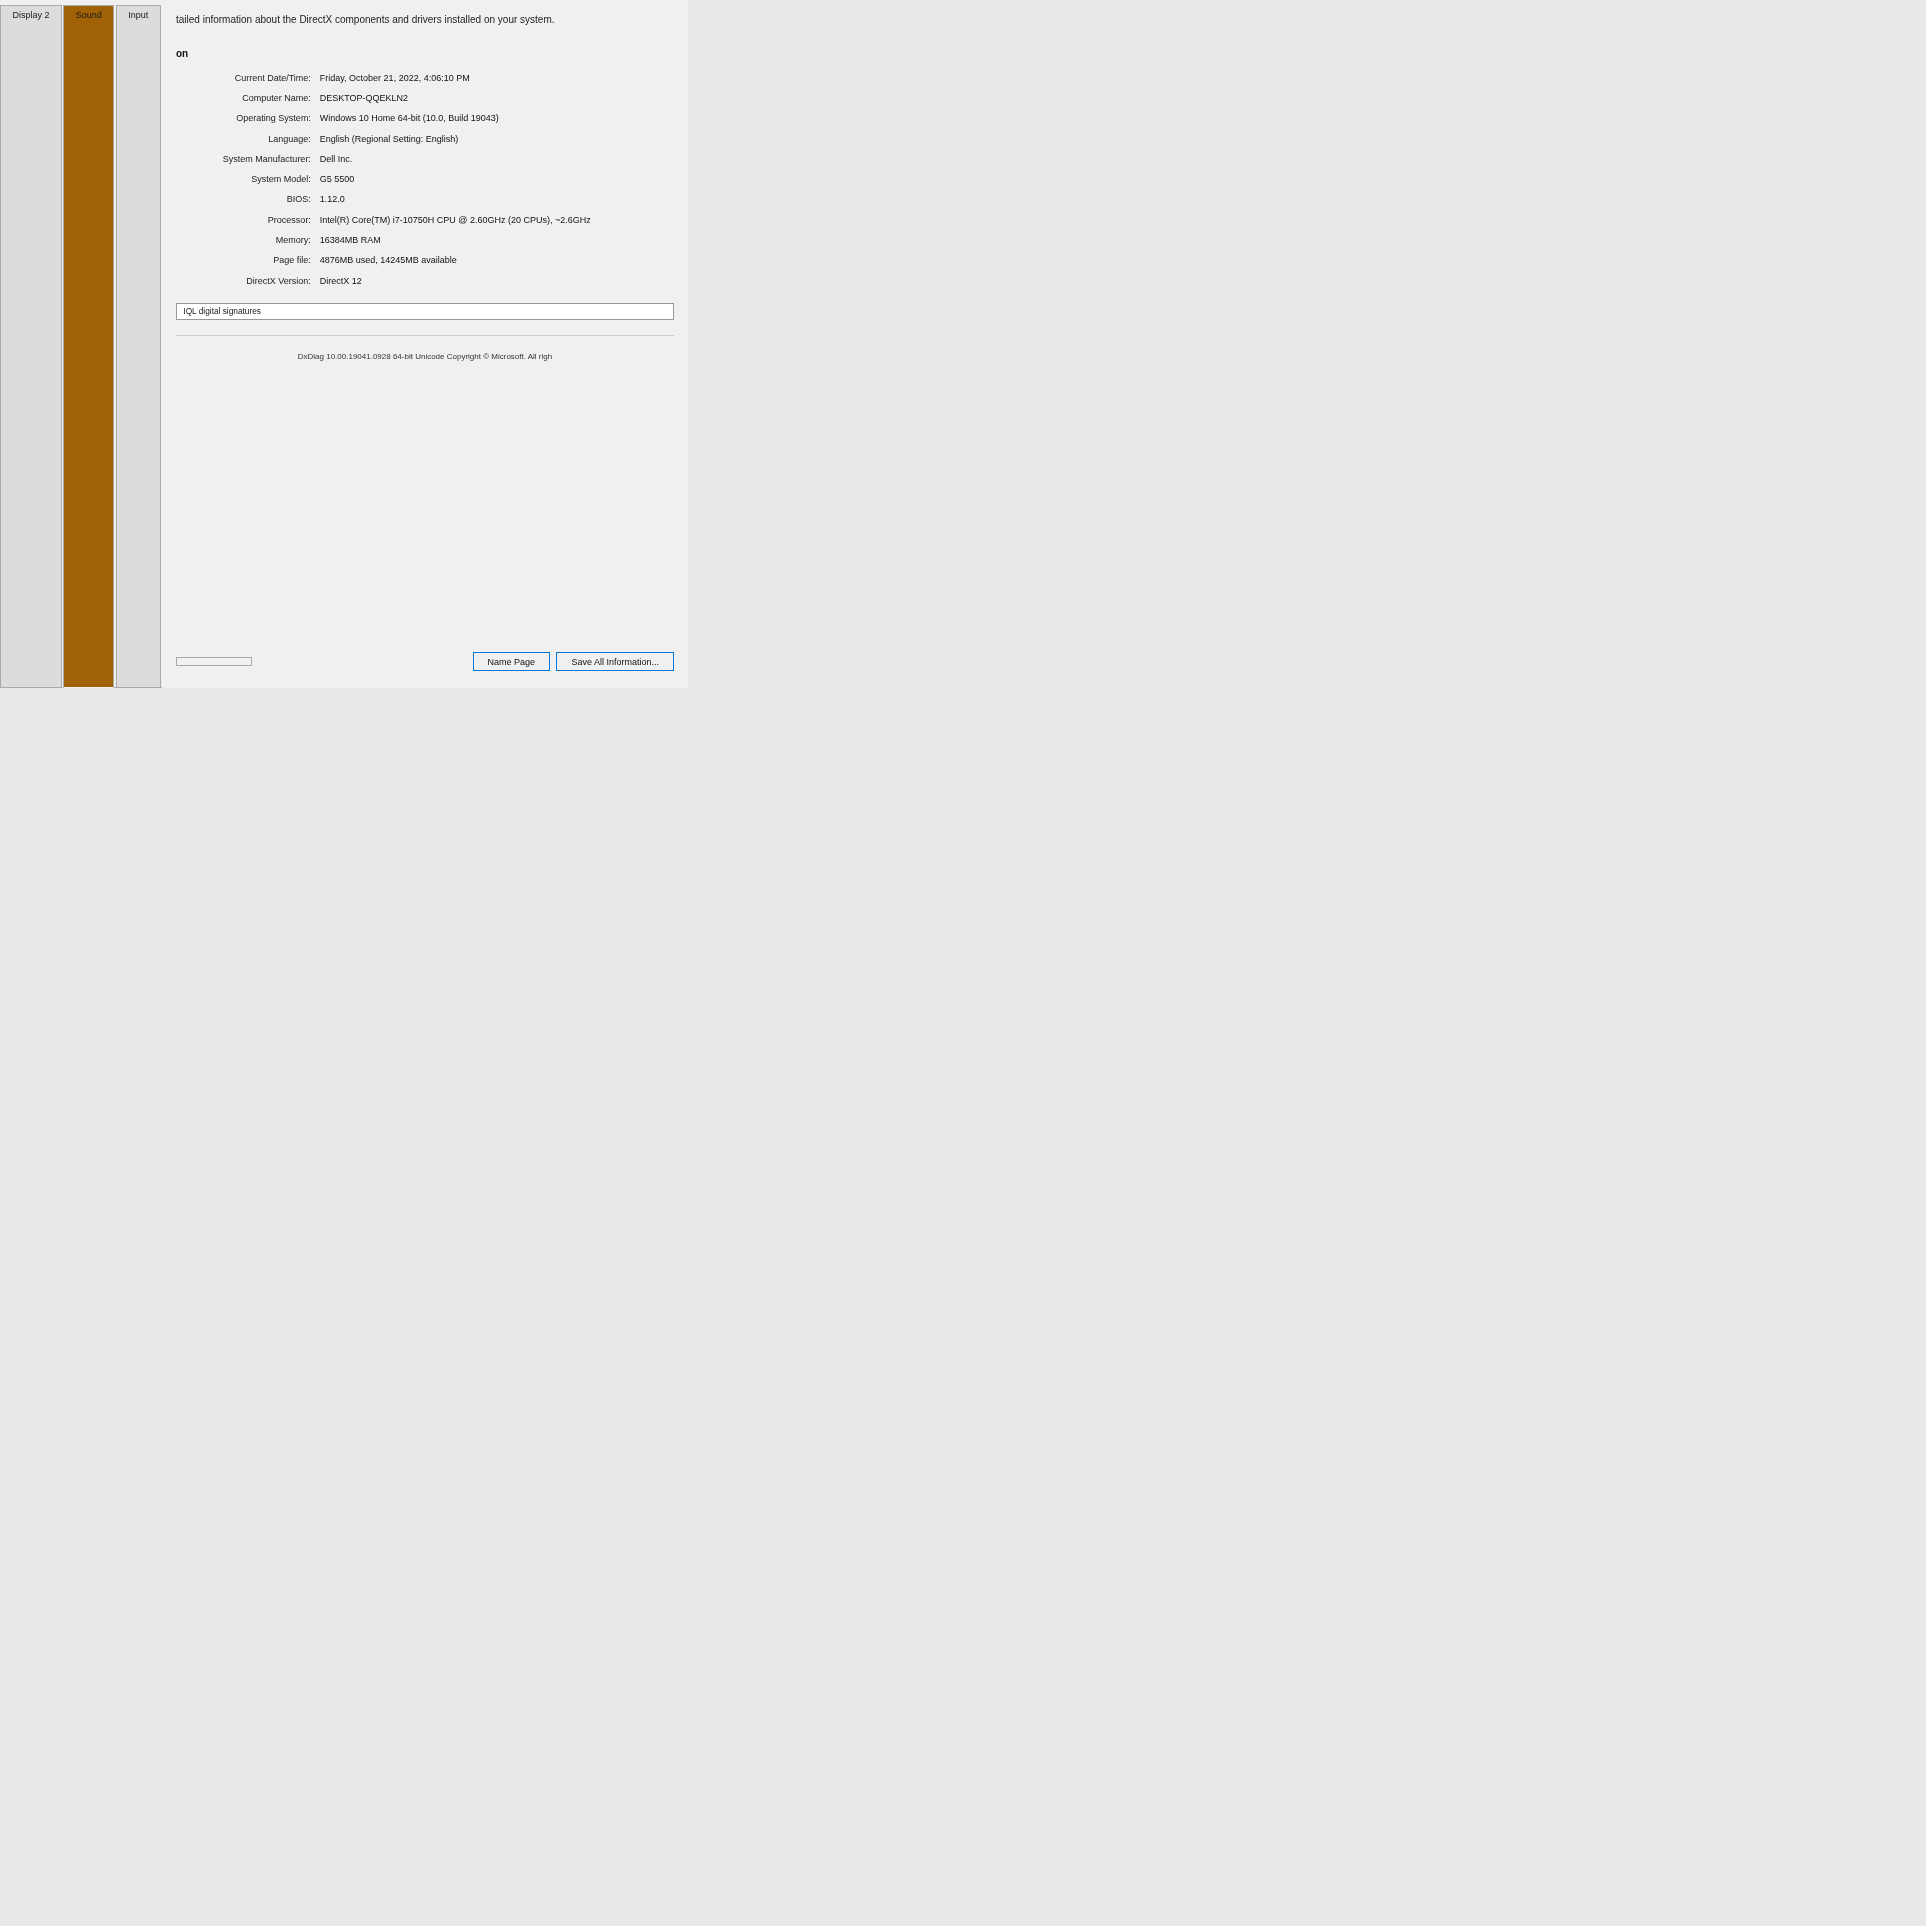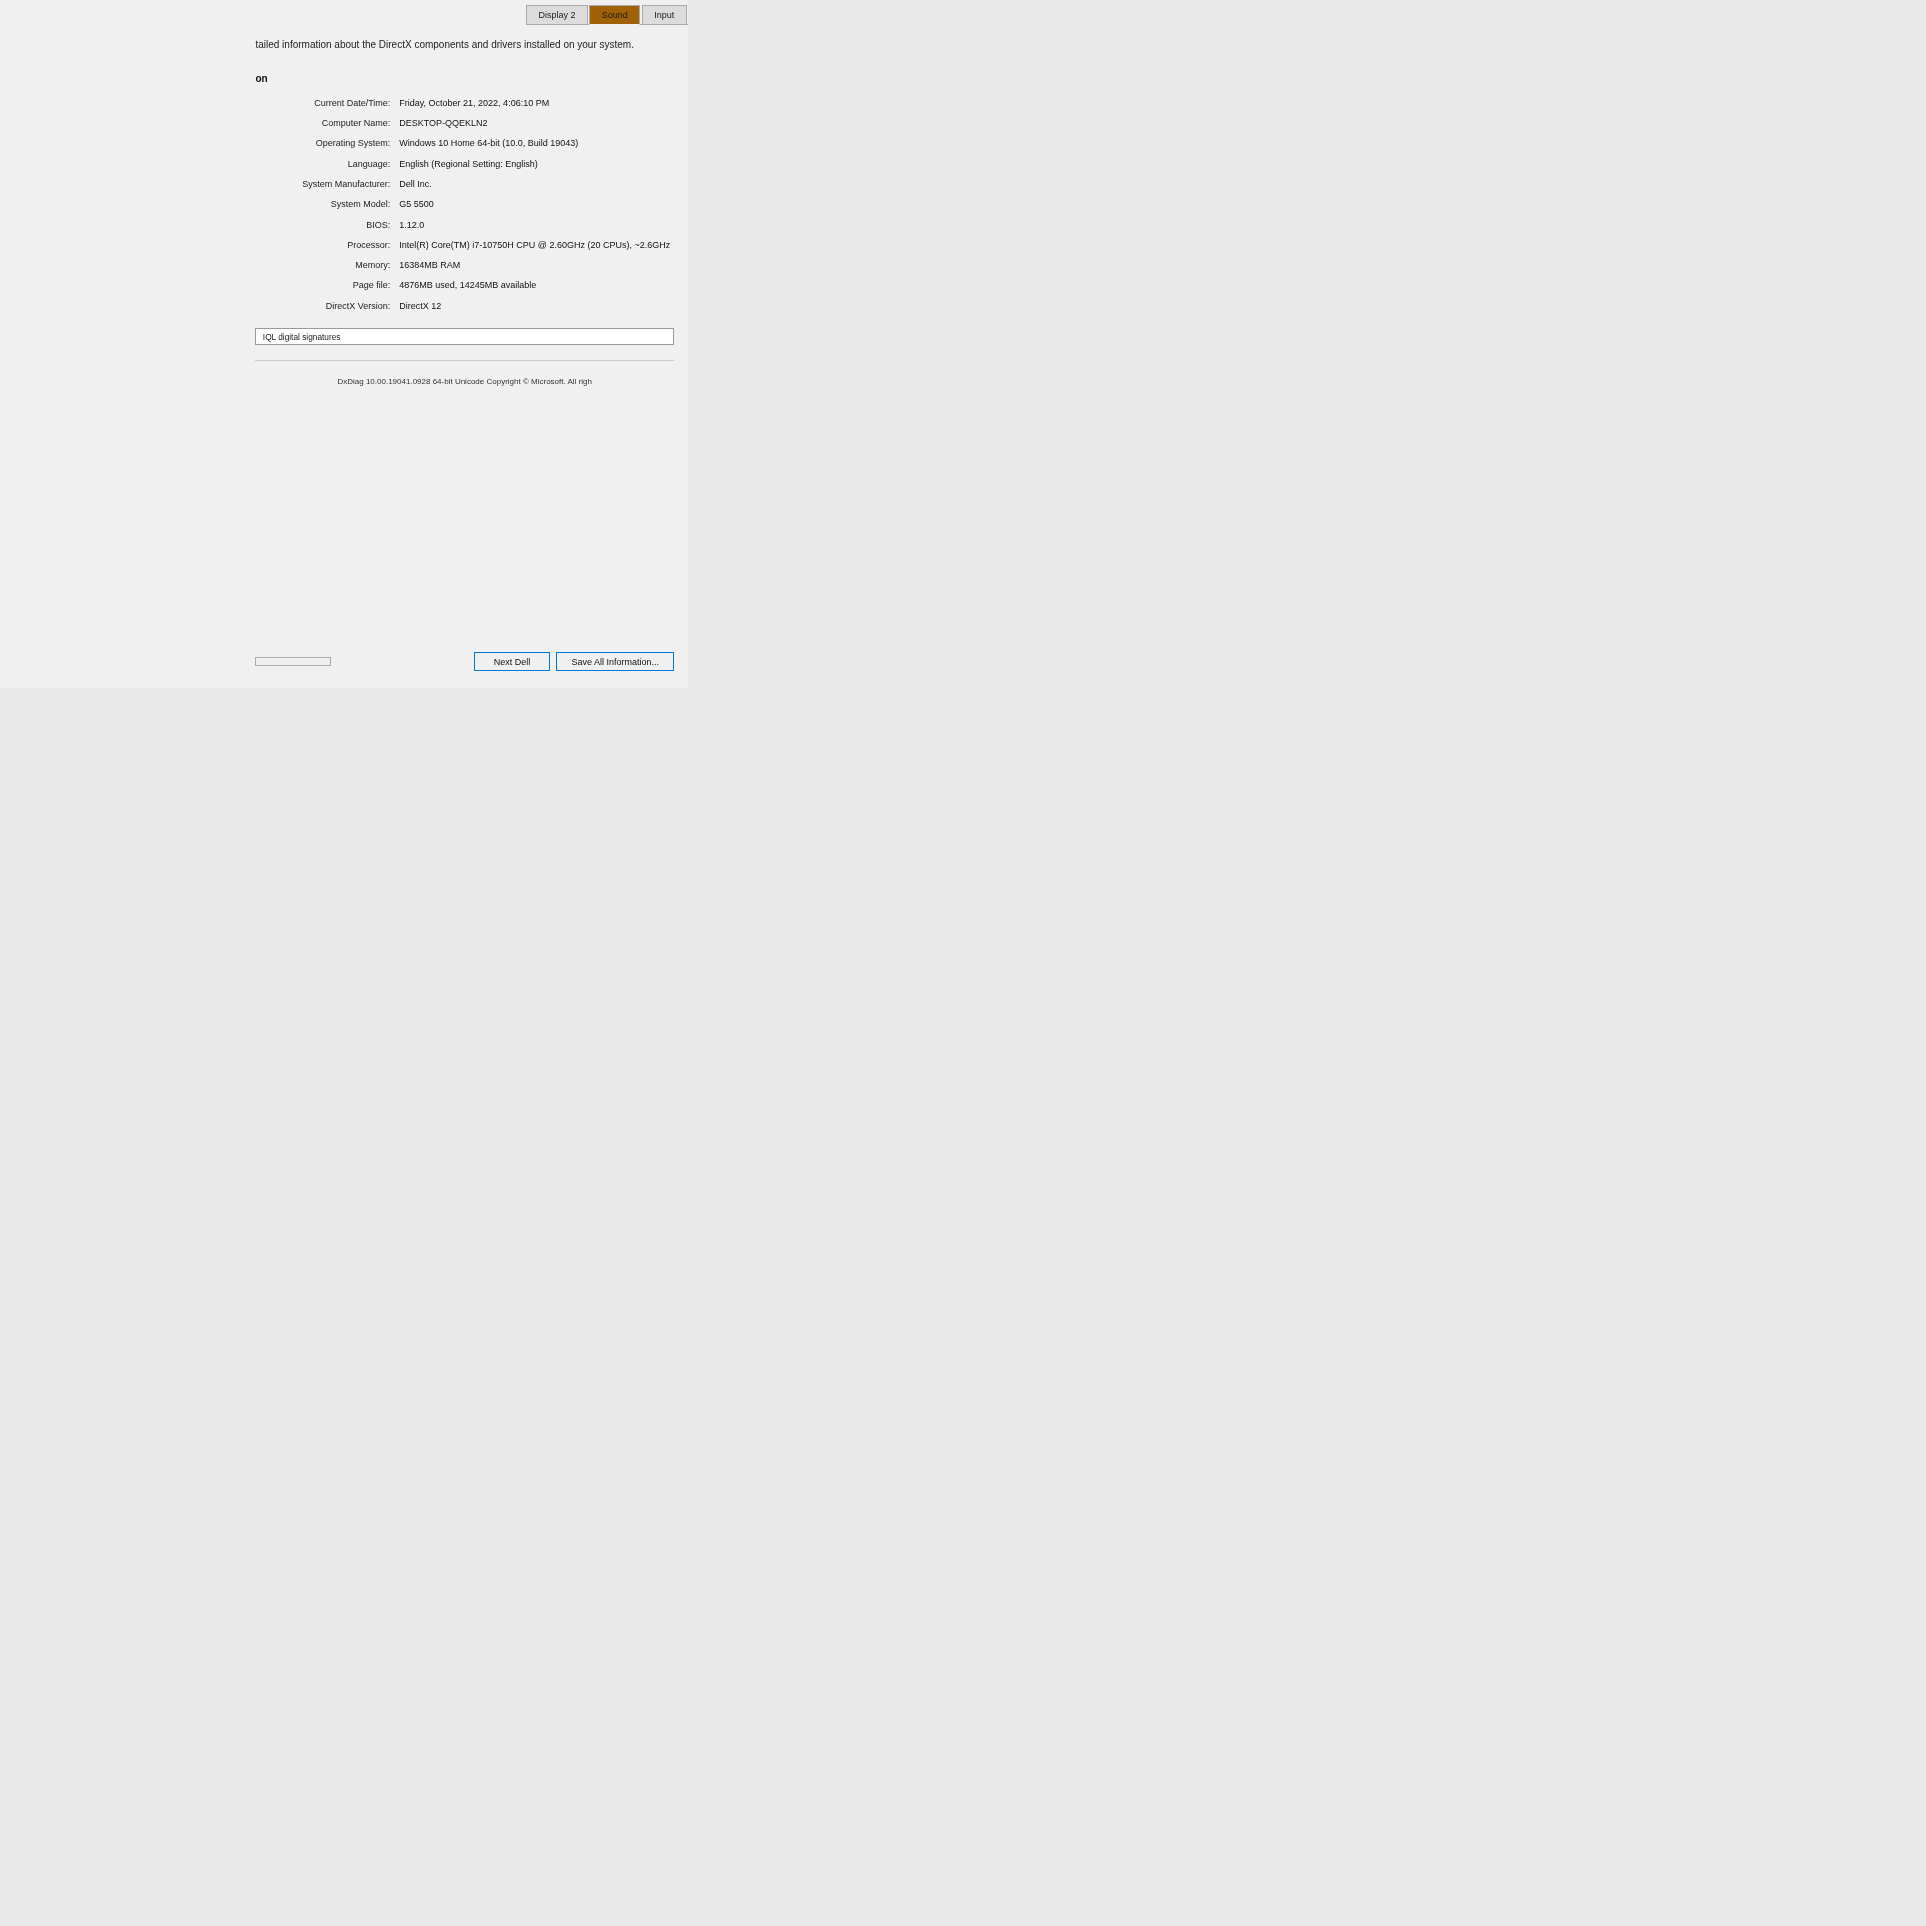--- a/index.html
+++ b/index.html
@@ -16,22 +16,21 @@
       width: 688px;
       min-height: 688px;
       overflow-x: hidden;
     }
 
     .window {
       background-color: #f0f0f0;
       width: 100%;
       min-height: 688px;
       display: flex;
-      flex-direction: column;
-      align-items: flex-end;
+      flex-direction: row;
     }
 
     .tab-bar {
       display: flex;
       flex-direction: row;
       background-color: #f0f0f0;
       padding: 5.1px 0 0 0;
       border-bottom: 0.6px solid #aaa;
     }
 
@@ -243,21 +242,21 @@
 
     <hr class="divider">
 
     <div class="footer-text">DxDiag 10.00.19041.0928 64-bit Unicode  Copyright © Microsoft. All righ</div>
 
     <div class="button-row">
       <button class="btn btn-left">
         <span></span>
       </button>
       <button class="btn">
-        <span>Next Dell</span>
+        <span>Name Page</span>
       </button>
       <button class="btn">
         <span>Save All Information...</span>
       </button>
     </div>
 
   </div>
 </div>
 
 

